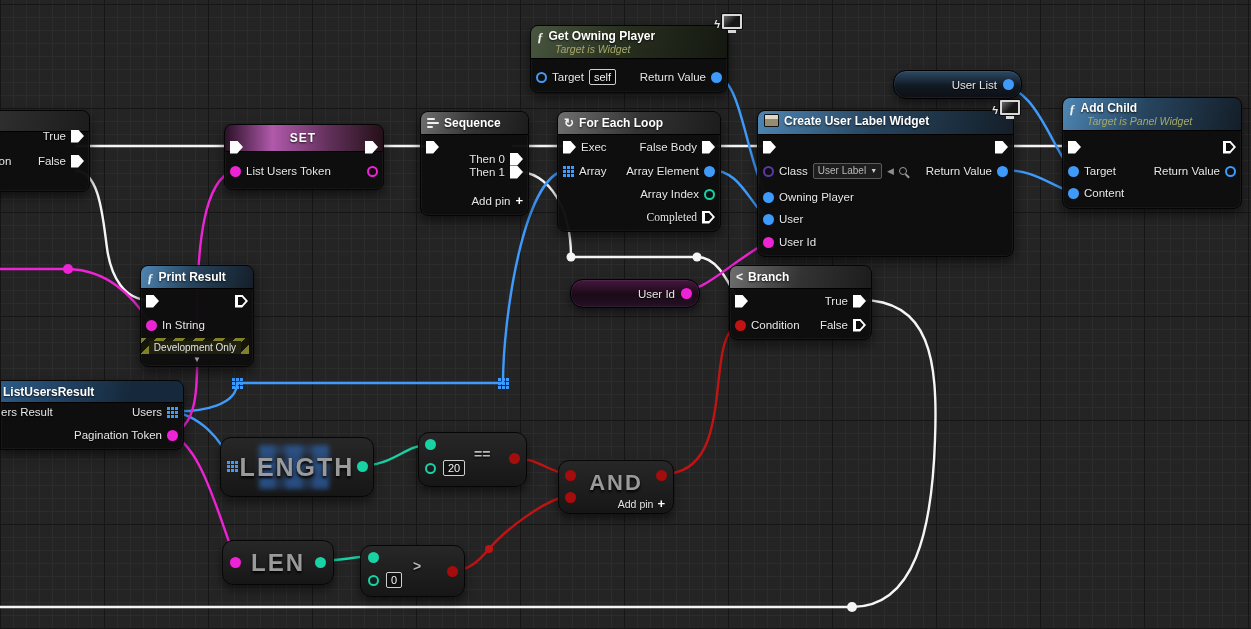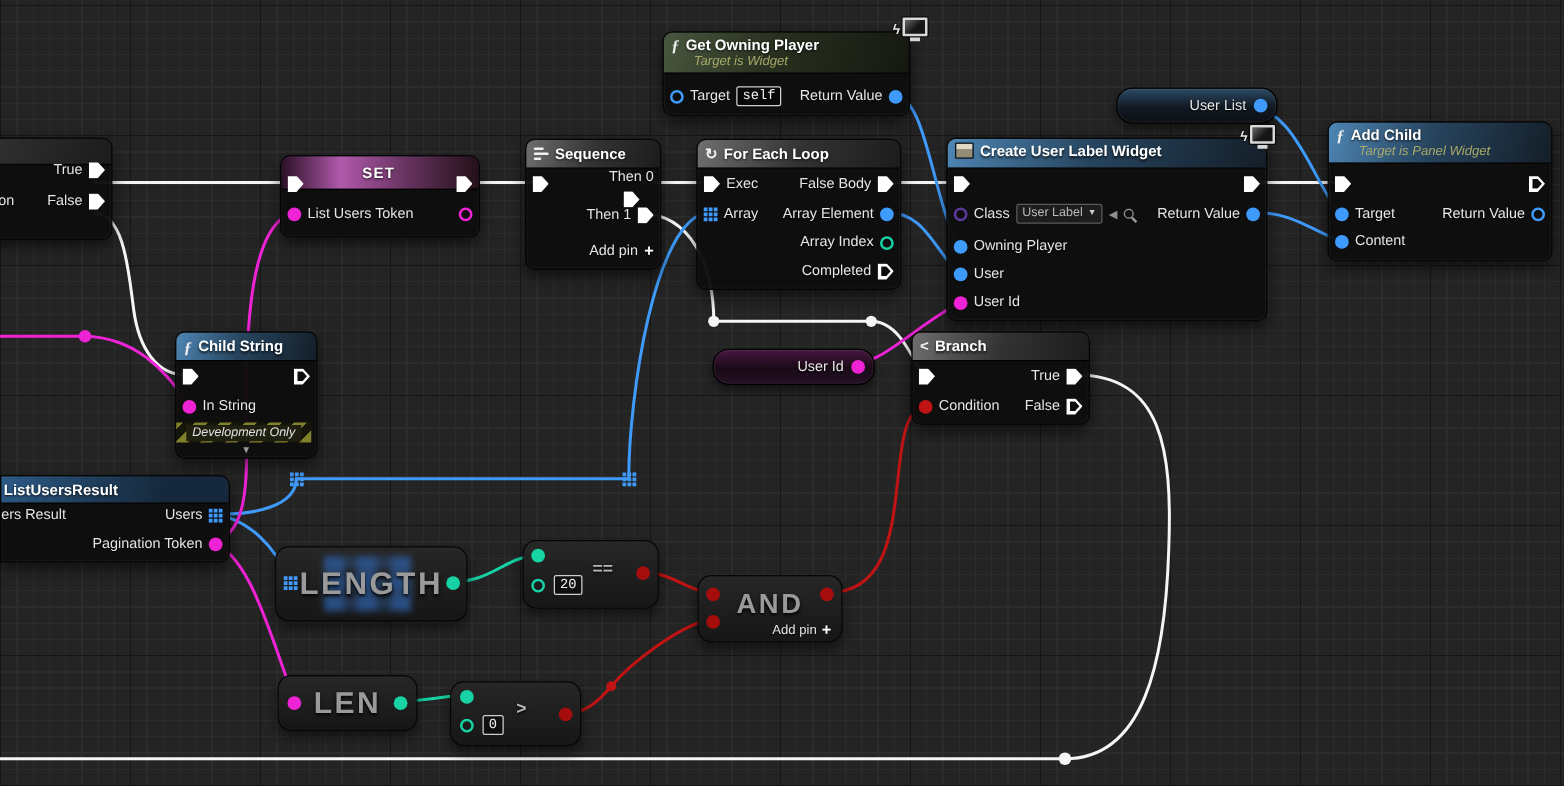--- a/index.html
+++ b/index.html
@@ -47,21 +47,21 @@
         clip-path:polygon(0 0,55% 0,100% 50%,55% 100%,0 100%);}
   .exec.hollow::after{content:'';position:absolute;inset:2.5px;background:#0d0d0d;
         clip-path:polygon(0 0,55% 0,100% 50%,55% 100%,0 100%);}
   .gridpin{width:11px;height:11px;position:relative;flex:none;}
   .gridpin::before{content:'';position:absolute;width:3px;height:3px;background:var(--c,#3f9bfb);
      box-shadow:4px 0 var(--c,#3f9bfb),8px 0 var(--c,#3f9bfb),0 4px var(--c,#3f9bfb),
        4px 4px var(--c,#3f9bfb),8px 4px var(--c,#3f9bfb),0 8px var(--c,#3f9bfb),
        4px 8px var(--c,#3f9bfb),8px 8px var(--c,#3f9bfb);}
   
   .valbox{border:1px solid #cfcfcf;border-radius:2px;color:#f0f0f0;font-size:11px;
-          padding:0 4px;line-height:14px;background:rgba(0,0,0,.4);font-family:Liberation Mono, monospace;}
+          padding:0 4px;line-height:14px;background:rgba(0,0,0,.4);}
   .drop{display:flex;align-items:center;gap:4px;background:#1d1d1d;border:1px solid #5a5a5a;
         border-radius:2px;color:#b9b9b9;font-size:10px;padding:1px 4px;line-height:12px;}
   .drop .dn{font-size:7px;color:#cfcfcf;}
   .mini-ic{color:#8d8d8d;font-size:9px;line-height:10px;}
   .mag{width:6px;height:6px;border:1.5px solid #9a9a9a;border-radius:50%;position:relative;flex:none;}
   .mag::after{content:'';position:absolute;width:5px;height:1.5px;background:#9a9a9a;
               transform:rotate(45deg);left:5px;top:7px;}
   
   .pill{height:27px;border-radius:13px;border:1px solid #000;display:flex;align-items:center;
         justify-content:flex-end;gap:6px;padding:0 7px;
@@ -77,23 +77,23 @@
   .cpin{position:absolute;}
   .optxt{position:absolute;font-weight:bold;color:#b9b9b9;font-size:14px;text-shadow:0 1px 2px #000;}
   .addpin-sm{position:absolute;right:8px;bottom:3px;display:flex;gap:4px;align-items:center;}
   .addpin-sm .plabel{font-size:10.5px;}
   .plus{color:#fff;font-weight:bold;font-size:13px;line-height:12px;}
   
   .wm::before{content:'';position:absolute;left:38px;right:44px;top:7px;bottom:7px;filter:blur(2.5px);
      background:repeating-linear-gradient(90deg,rgba(47,99,172,.55) 0 16px,transparent 16px 27px),
                 repeating-linear-gradient(0deg,rgba(47,99,172,.35) 0 12px,transparent 12px 17px);}
   
-  .devonly{position:absolute;left:0;right:4px;height:16px;display:flex;align-items:center;
+  .devonly{position:absolute;left:0;right:4px;height:16px;display:flex;align-items:flex-end;
            justify-content:center;
-           background:repeating-linear-gradient(-45deg,#80802a 0 7px,#15150a 7px 14px);font-style:italic;}
+           background:repeating-linear-gradient(-45deg,#80802a 0 7px,#15150a 7px 14px);}
   .devonly span{background:#202010;padding:0 5px;font-size:10px;color:#e3e3e3;line-height:13px;}
   .expand{position:absolute;left:0;right:0;text-align:center;color:#9a9a9a;font-size:8px;line-height:8px;}
   
   .badge{display:flex;align-items:flex-end;gap:1px;z-index:3;}
   .bolt{color:#e8e8e8;font-size:11px;line-height:11px;text-shadow:0 0 2px #000;font-weight:bold;}
   .mon{width:22px;height:17px;background:#0a0a0a;border-radius:2px;position:relative;
        display:flex;align-items:center;justify-content:center;}
   .mon .scr{width:16px;height:11px;border:2px solid #d8d8d8;border-radius:1px;
             background:linear-gradient(135deg,#6a6a6a 0%,#161616 55%);}
   .mon::after{content:'';position:absolute;bottom:-3px;left:7px;width:8px;height:3px;background:#d8d8d8;}
@@ -304,40 +304,40 @@
     <span class="plabel">Array</span>
   </div>
   <div class="rrow" style="top:48px;margin-left:20px;">
     <span class="plabel">Array Element</span>
     <span class="pin filled c-obj"></span>
   </div>
   <div class="rrow" style="top:71px;">
     <span class="plabel">Array Index</span>
     <span class="pin hollow c-int"></span>
   </div>
-  <div class="rrow" style="top:94px;">
+  <div class="rrow" style="top:94px;font-family:Liberation Serif, serif;">
     <span class="plabel">Completed</span>
     <span class="exec hollow"></span>
   </div>
 </div>
 
 
 <div class="node" style="left:420px;top:111px;width:107px;height:103px;">
   <div class="hdr hdr-gray" style="height:16px;align-items:center;">
     <span class="seqicon">
         <i></i>
         <i></i>
         <i></i>
       </span>
     <span class="ttl">Sequence</span>
   </div>
   <div class="lrow" style="top:24px;">
       <span class="exec"></span>
     </div>
-  <div class="rrow" style="top:24px;flex-direction:column;">
+  <div class="rrow" style="top:36px;">
     <span class="plabel">Then 0</span>
     <span class="exec"></span>
   </div>
   <div class="rrow" style="top:49px;">
     <span class="plabel">Then 1</span>
     <span class="exec"></span>
   </div>
   <div class="rrow" style="top:78px;">
     <span class="plabel">Add pin</span>
     <span class="plus">+</span>
@@ -361,21 +361,21 @@
   </div>
   <div class="rrow" style="top:35px;">
     <span class="pin hollow c-str"></span>
   </div>
 </div>
 
 
 <div class="node" style="left:140px;top:265px;width:112px;height:100px;">
   <div class="hdr hdr-blue" style="height:16px;align-items:center;">
     <span class="ficon">ƒ</span>
-    <span class="ttl">Child String</span>
+    <span class="ttl">Print Result</span>
   </div>
   <div class="lrow" style="top:24px;">
       <span class="exec"></span>
     </div>
   <div class="rrow" style="top:24px;">
       <span class="exec hollow"></span>
     </div>
   <div class="lrow" style="top:48px;">
     <span class="pin filled c-str"></span>
     <span class="plabel">In String</span>

